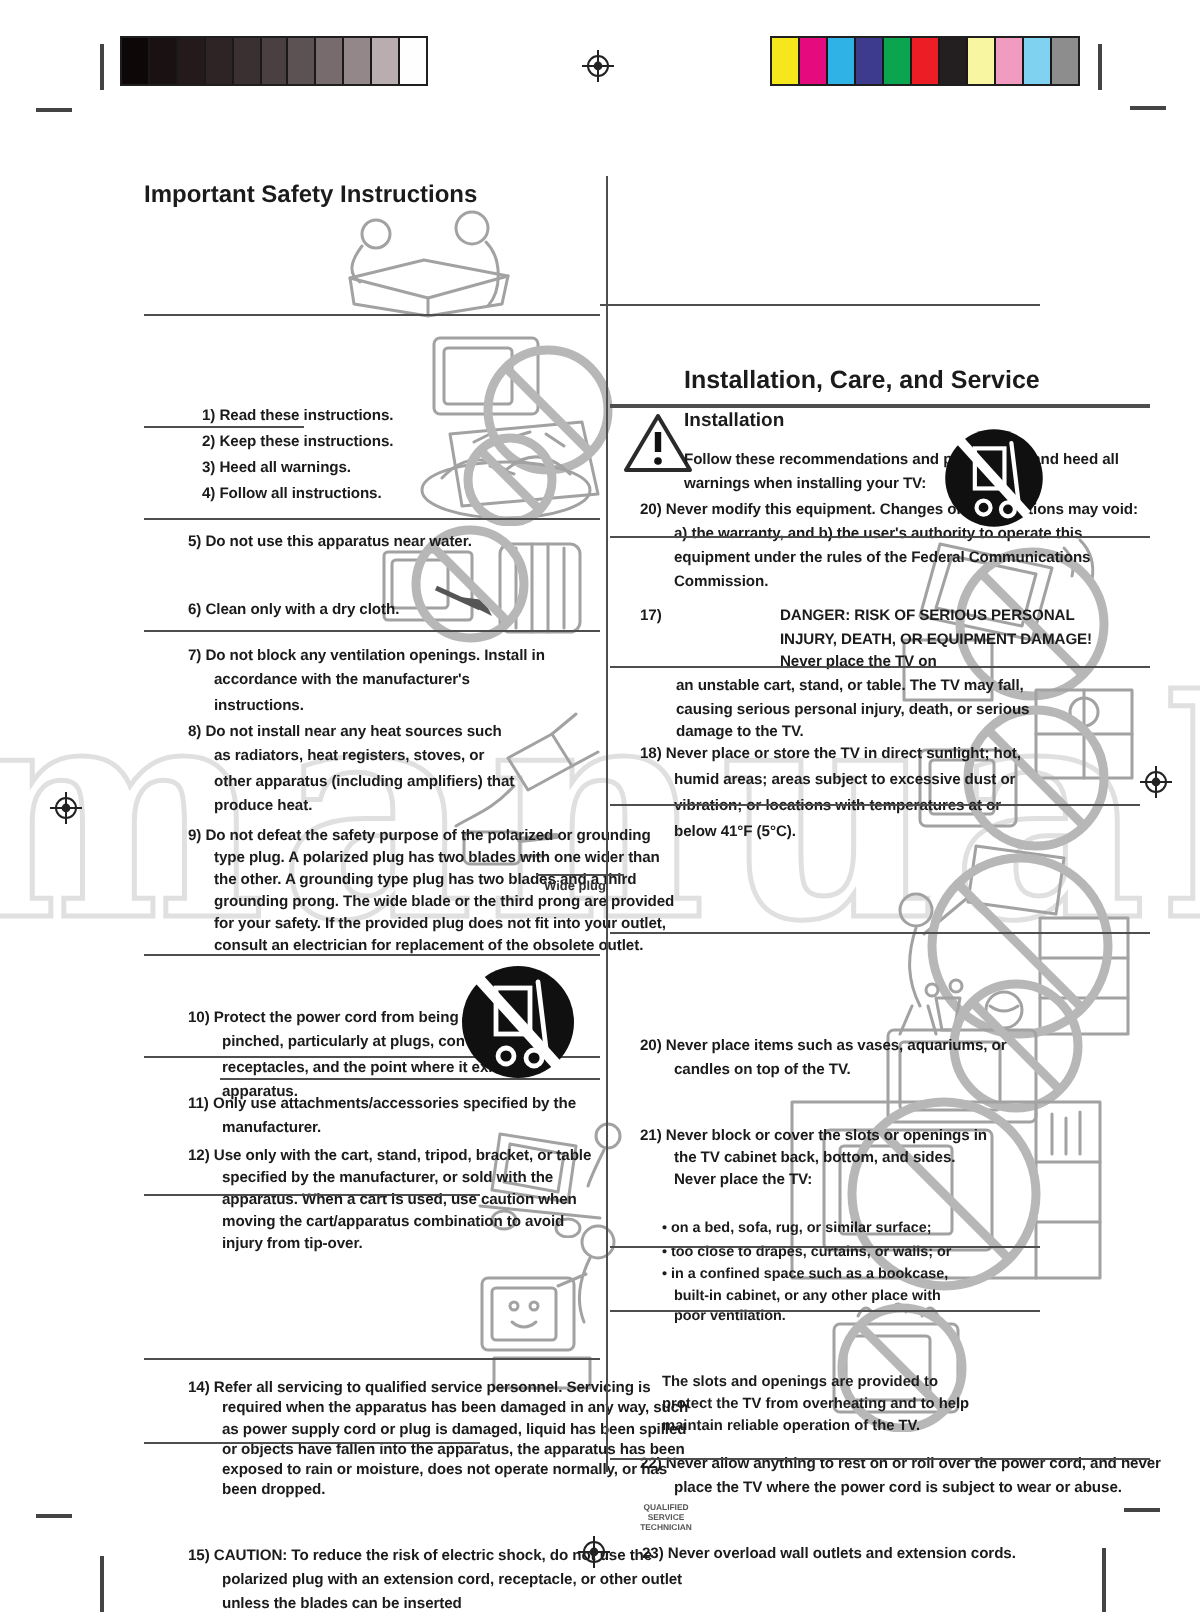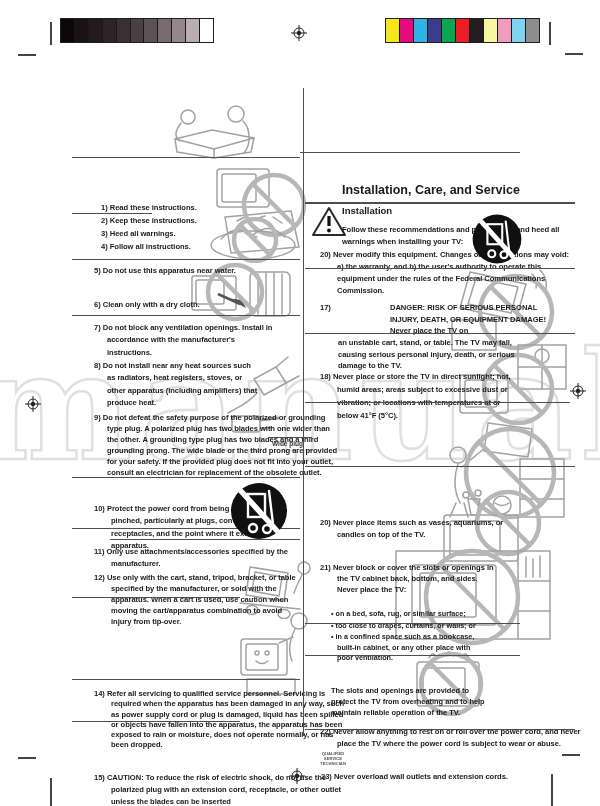--- a/index.html
+++ b/index.html
@@ -104,20 +104,21 @@
     </svg>
   <svg class="abs" style="left:289px;top:768px;z-index:5;" width="16" height="16" viewBox="0 0 16 16">
       <circle cx="8" cy="8" r="5" fill="none" stroke="#222" stroke-width="1"></circle>
       <line x1="8" y1="0" x2="8" y2="16" stroke="#222" stroke-width="1"></line>
       <line x1="0" y1="8" x2="16" y2="8" stroke="#222" stroke-width="1"></line>
       <circle cx="8" cy="8" r="2.2" fill="#222"></circle>
     </svg>
 
   <div class="vdiv" style="left:303px;top:88px;height:648px;"></div>
 
+  <div class="title-l" style="left:72px;top:90px;">Important Safety Instructions</div>
 
   <svg class="illus" style="left:150px;top:105px;" width="130" height="54" viewBox="0 0 130 54">
     <circle class="la" cx="38" cy="12" r="7"></circle>
       <circle class="la" cx="86" cy="9" r="8"></circle>
     <path class="la" d="M31,18 C25,26 24,32 30,36"></path>
       <path class="la" d="M93,16 C101,24 101,40 94,48"></path>
     <path class="la" d="M25,34 L62,25 L104,33 L64,44 Z"></path>
     <path class="la" d="M25,34 L27,47 L64,53 L64,44 M104,33 L101,47 L64,53"></path>
   </svg>
   <div class="hl" style="left:72px;top:157px;width:228px;"></div>

